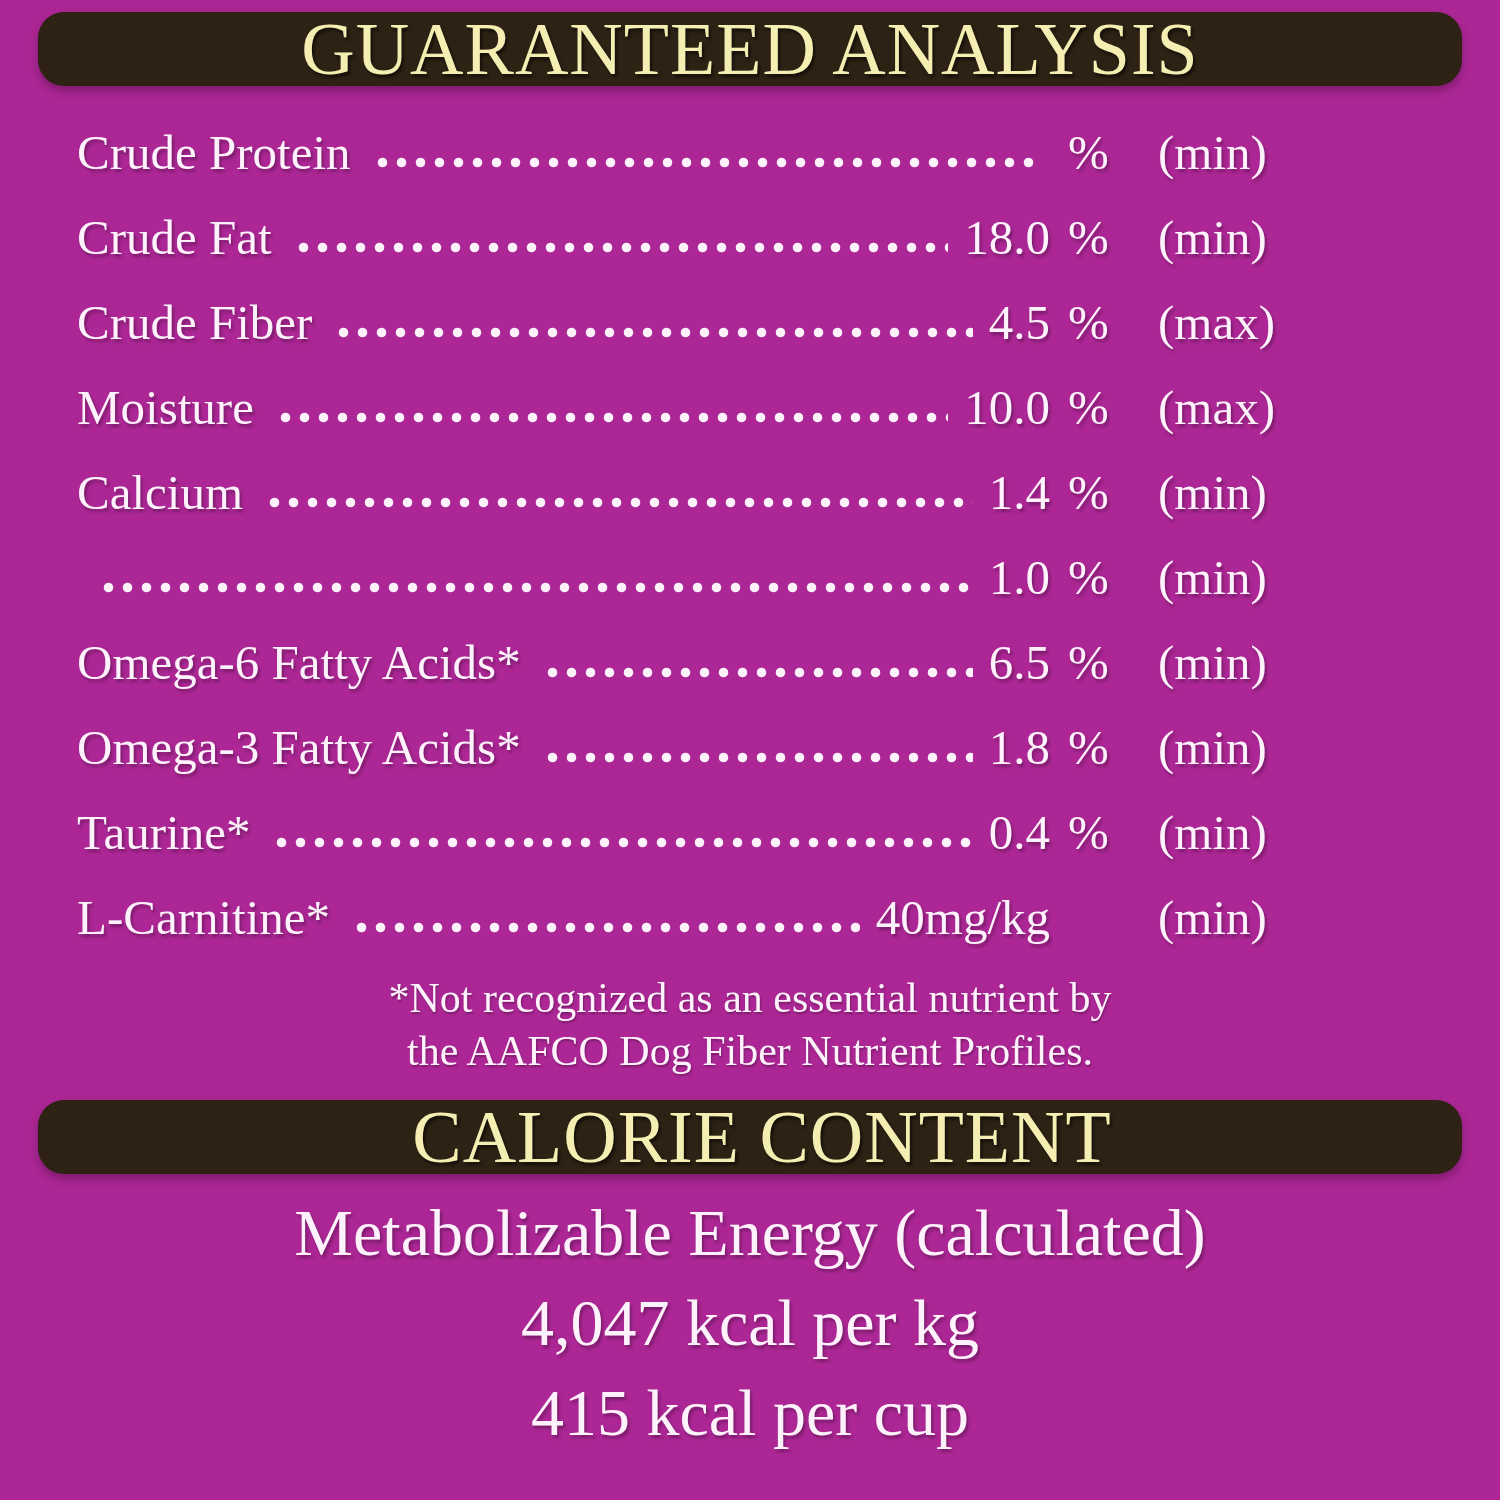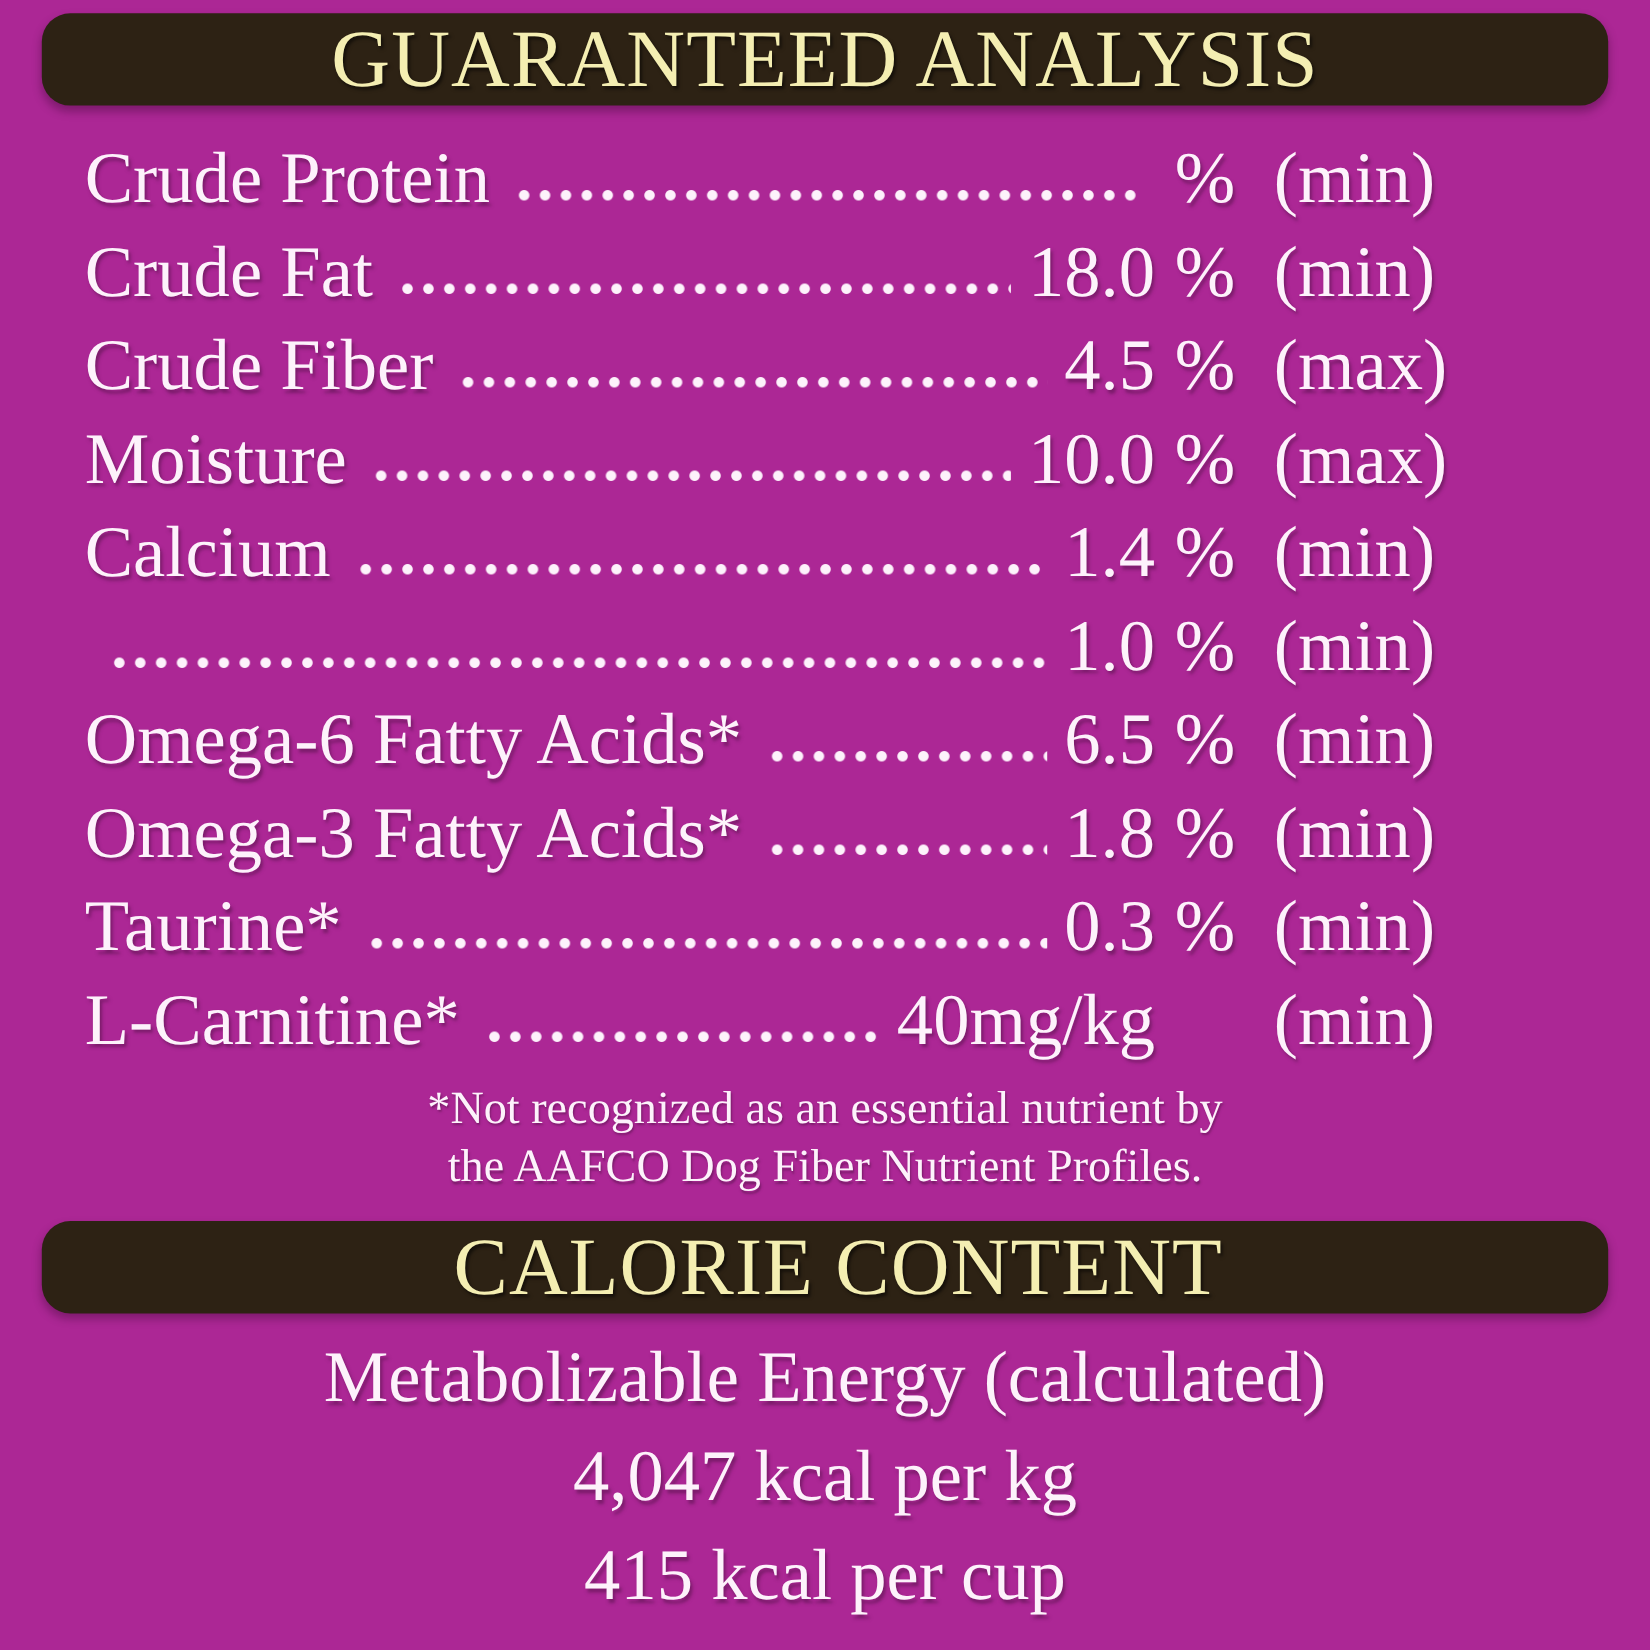--- a/index.html
+++ b/index.html
@@ -10,21 +10,21 @@
   }
   * { margin: 0; padding: 0; box-sizing: border-box; }
   html, body { width: 1500px; height: 1500px; overflow: hidden; }
   body {
     background: var(--bg);
     font-family: "Liberation Serif", serif;
     color: var(--text);
   }
   .section-bar {
     margin: 0 38px;
-    height: 84px;
+    height: 74px;
     background: var(--bar);
     border-radius: 26px;
     display: flex;
     align-items: center;
     justify-content: center;
     box-shadow: 0 5px 8px rgba(45, 5, 40, 0.35);
   }
   .bar-top { margin-top: 12px; }
   .bar-calorie { margin-top: 22px; padding-left: 24px; }
   .section-bar .bar-title {
@@ -33,21 +33,21 @@
     color: var(--bar-text);
     text-shadow: 2px 3px 3px rgba(0, 0, 0, 0.55);
     white-space: nowrap;
   }
   .rows {
     margin: 24px 150px 0 77px;
   }
   .row {
     display: flex;
     align-items: baseline;
-    font-size: 66px;
+    font-size: 49px;
     line-height: 85px;
     white-space: nowrap;
     text-shadow: 2px 3px 3px rgba(75, 15, 65, 0.5);
   }
   .row .mid {
     flex: 1 1 auto;
     display: flex;
     align-items: baseline;
     min-width: 40px;
   }
@@ -167,21 +167,21 @@
         <span class="val">1.8</span>
       </span>
       <span class="unit">%</span>
       <span class="qual">(min)</span>
     </div>
 
     <div class="row">
       <span class="lbl">Taurine*</span>
       <span class="mid">
         <span class="leader"></span>
-        <span class="val">0.3</span>
+        <span class="val">0.4</span>
       </span>
       <span class="unit">%</span>
       <span class="qual">(min)</span>
     </div>
 
     <div class="row">
       <span class="lbl">L-Carnitine*</span>
       <span class="mid">
         <span class="leader"></span>
         <span class="val">40mg/kg</span>

